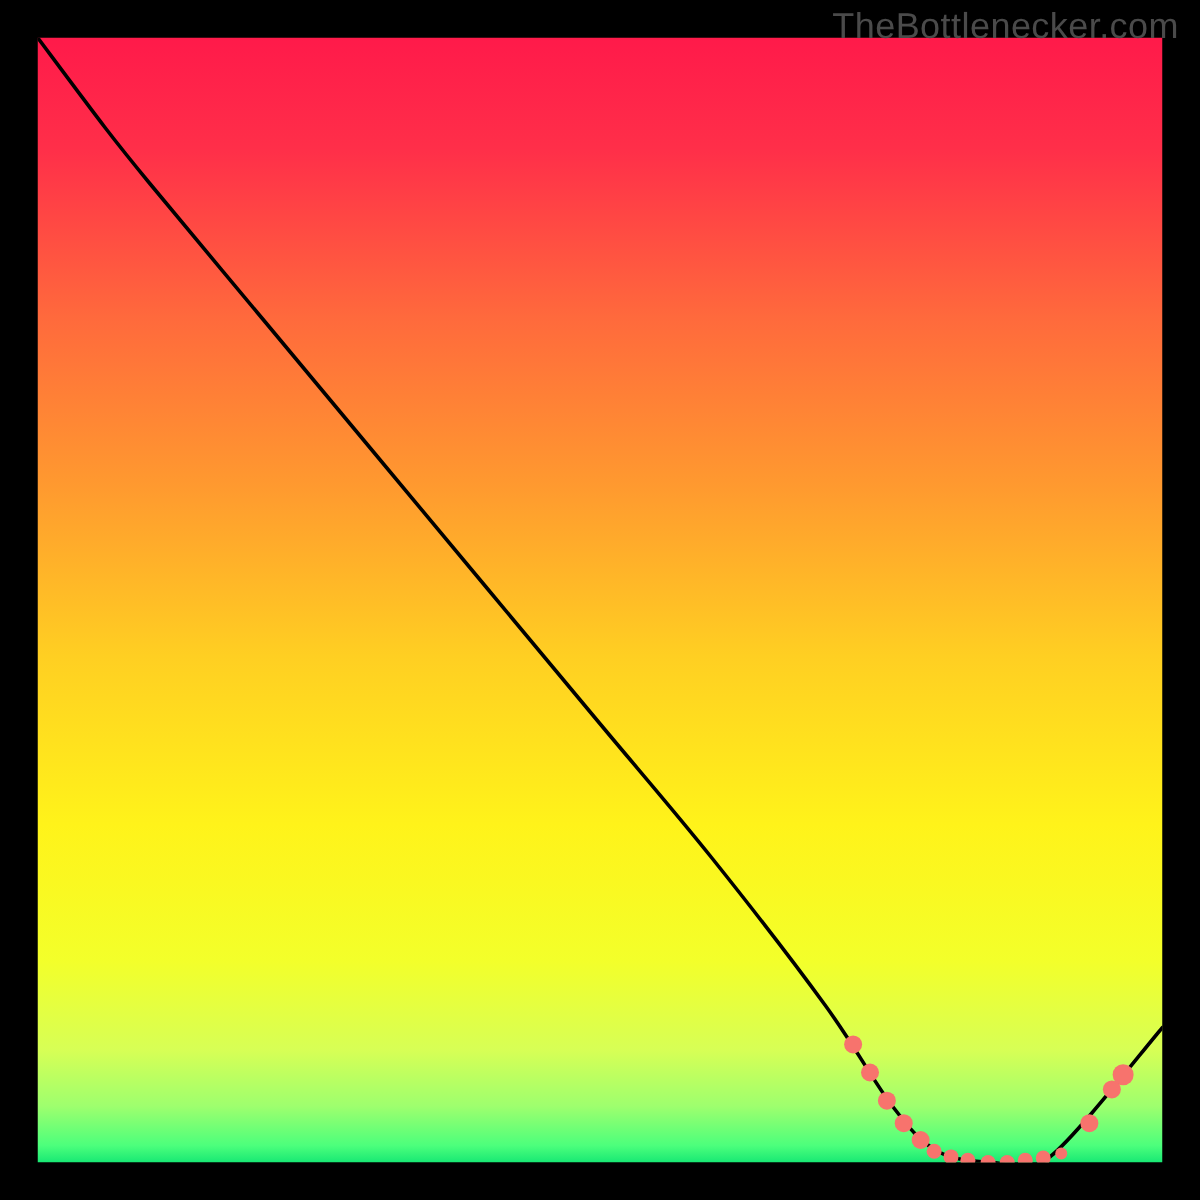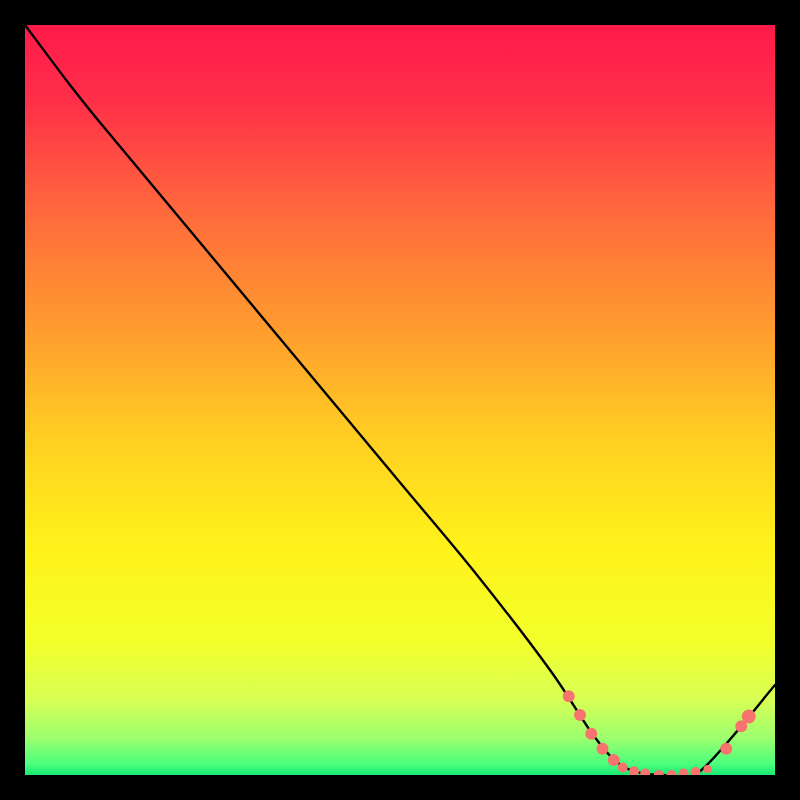--- a/index.html
+++ b/index.html
@@ -33,20 +33,21 @@
     top: 25px;
     width: 750px;
     height: 750px;
   }
   svg { display: block; }
 </style>
 </head>
 <body>
 
 <div class="frame">
+  <div class="watermark">TheBottlenecker.com</div>
 
   <div class="plot">
     <svg id="chart-svg" width="750" height="750" viewBox="0 0 750 750">
       <defs>
         <linearGradient id="bg-grad" x1="0" y1="0" x2="0" y2="1">
             <stop offset="0.00%" stop-color="#ff1a4a"></stop>
             <stop offset="10.00%" stop-color="#ff2f49"></stop>
             <stop offset="25.00%" stop-color="#ff6a3c"></stop>
             <stop offset="40.00%" stop-color="#ff9a2f"></stop>
             <stop offset="55.00%" stop-color="#ffcf22"></stop>

